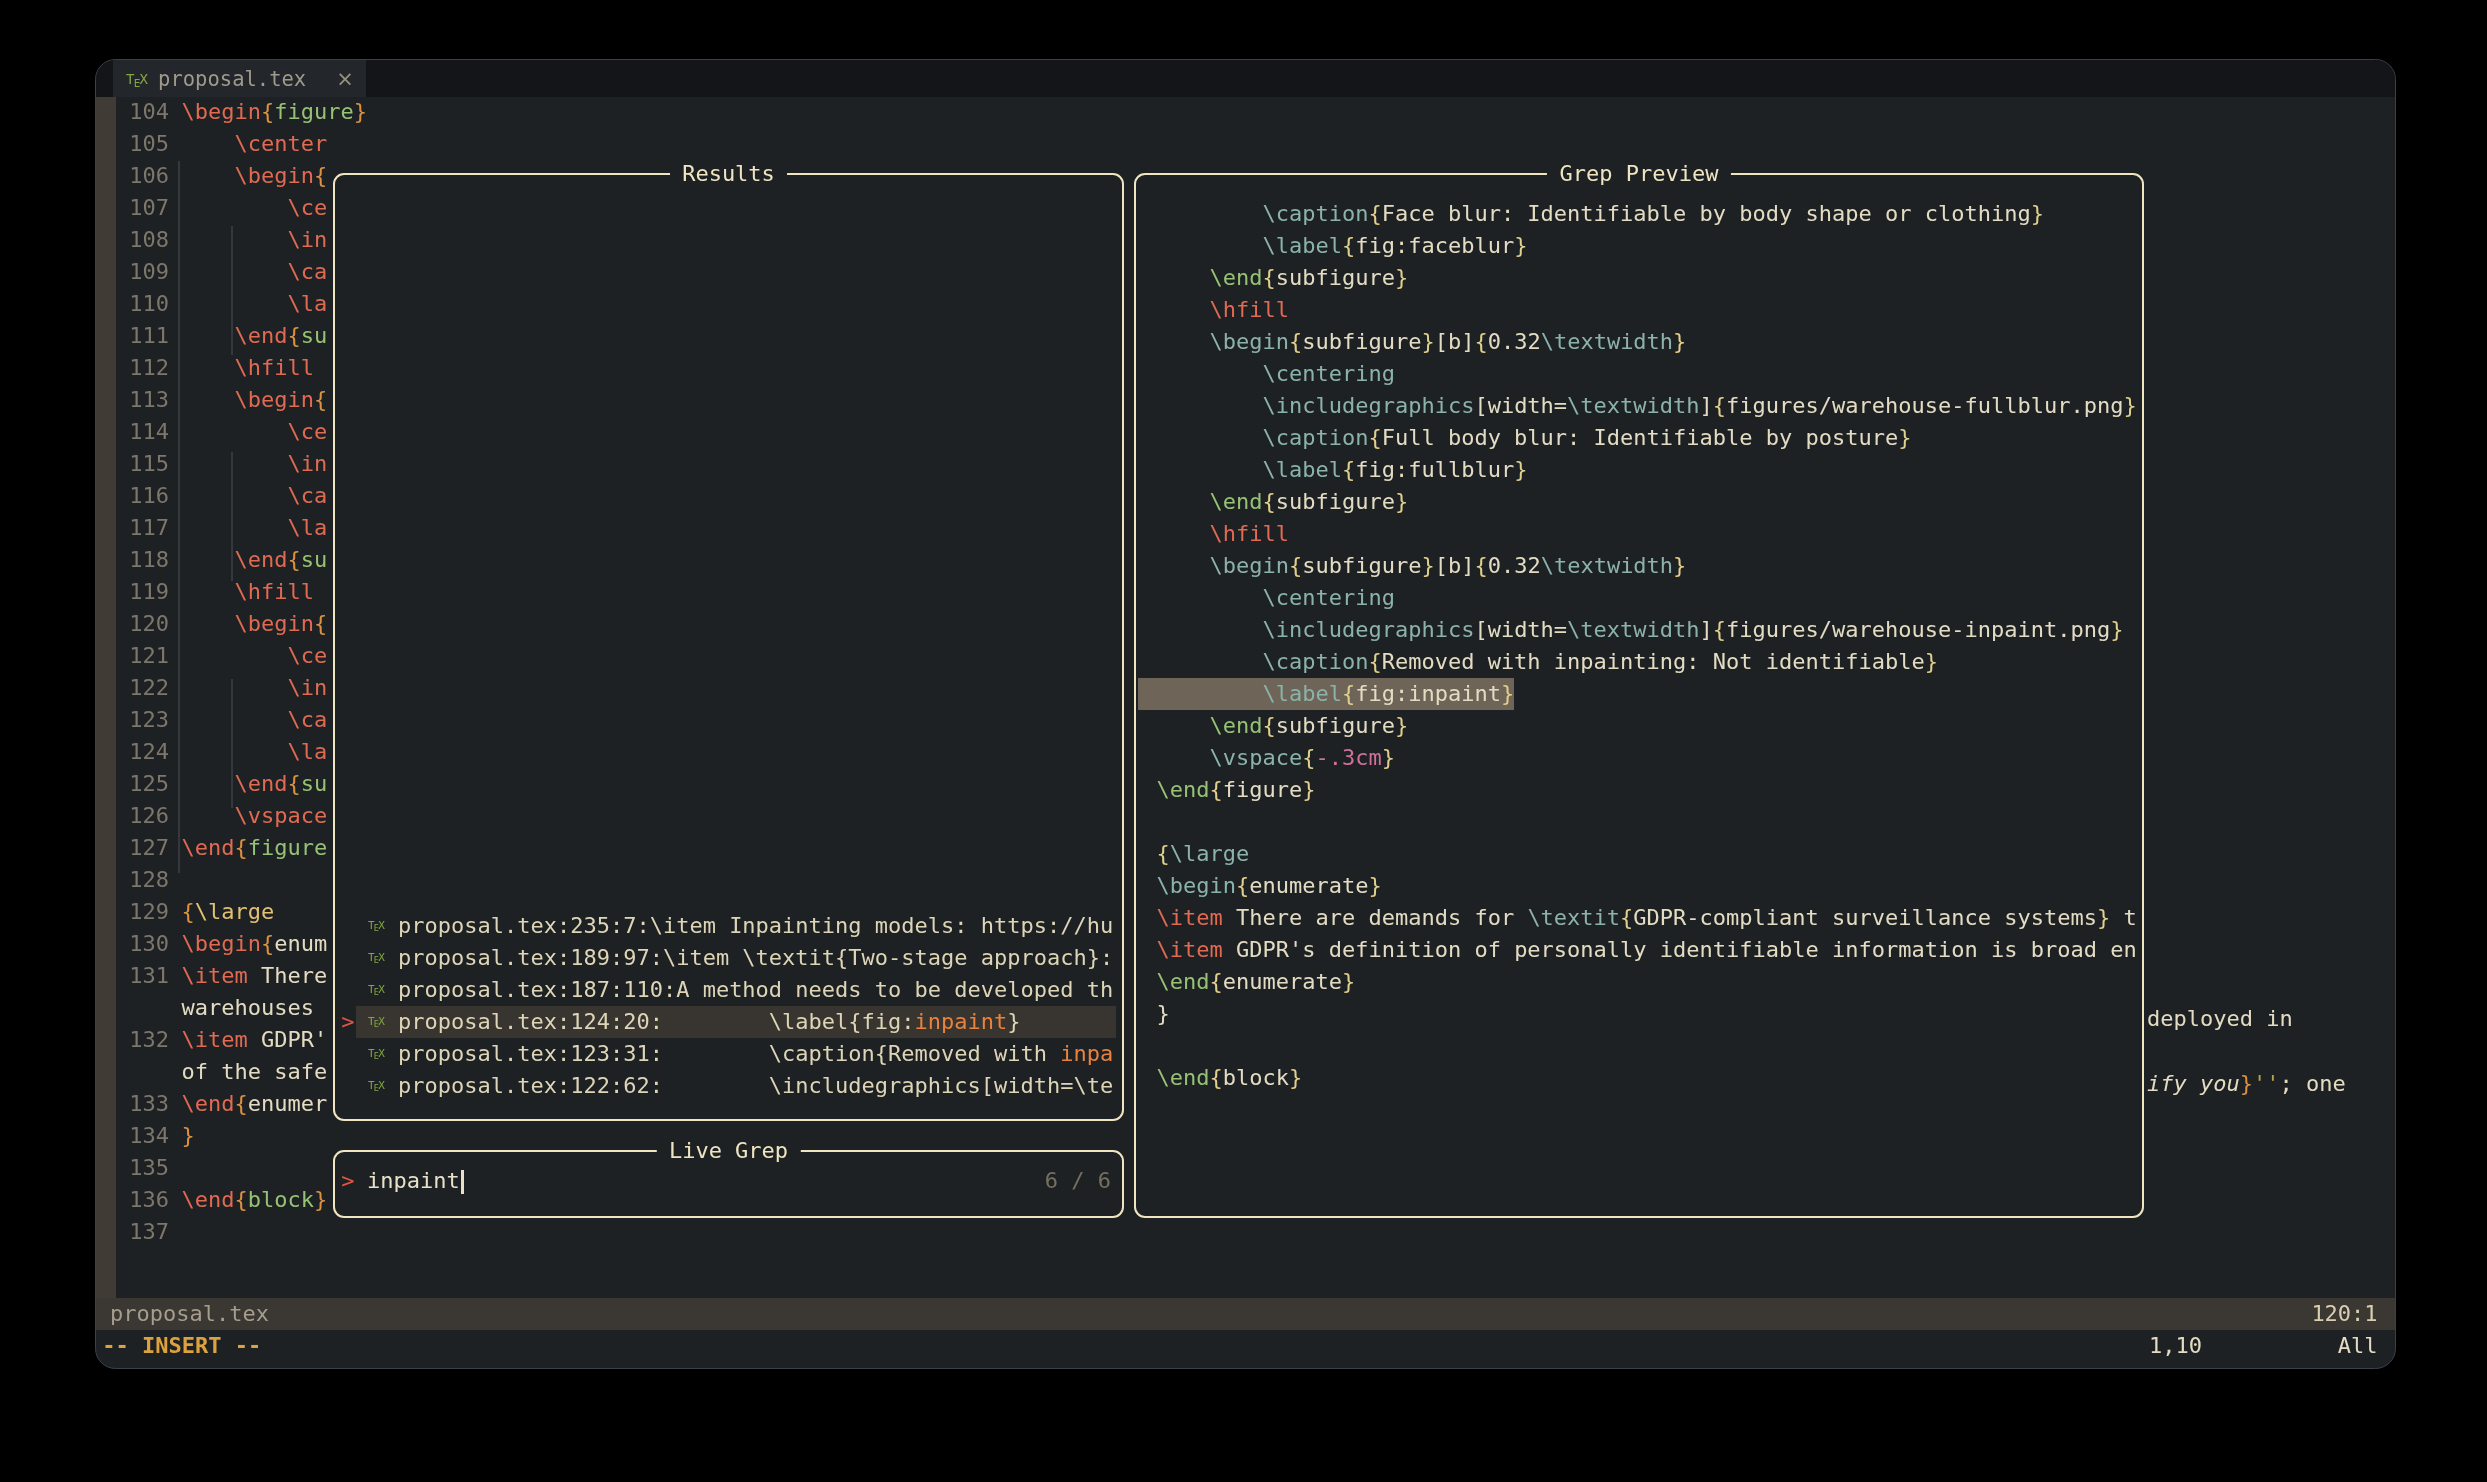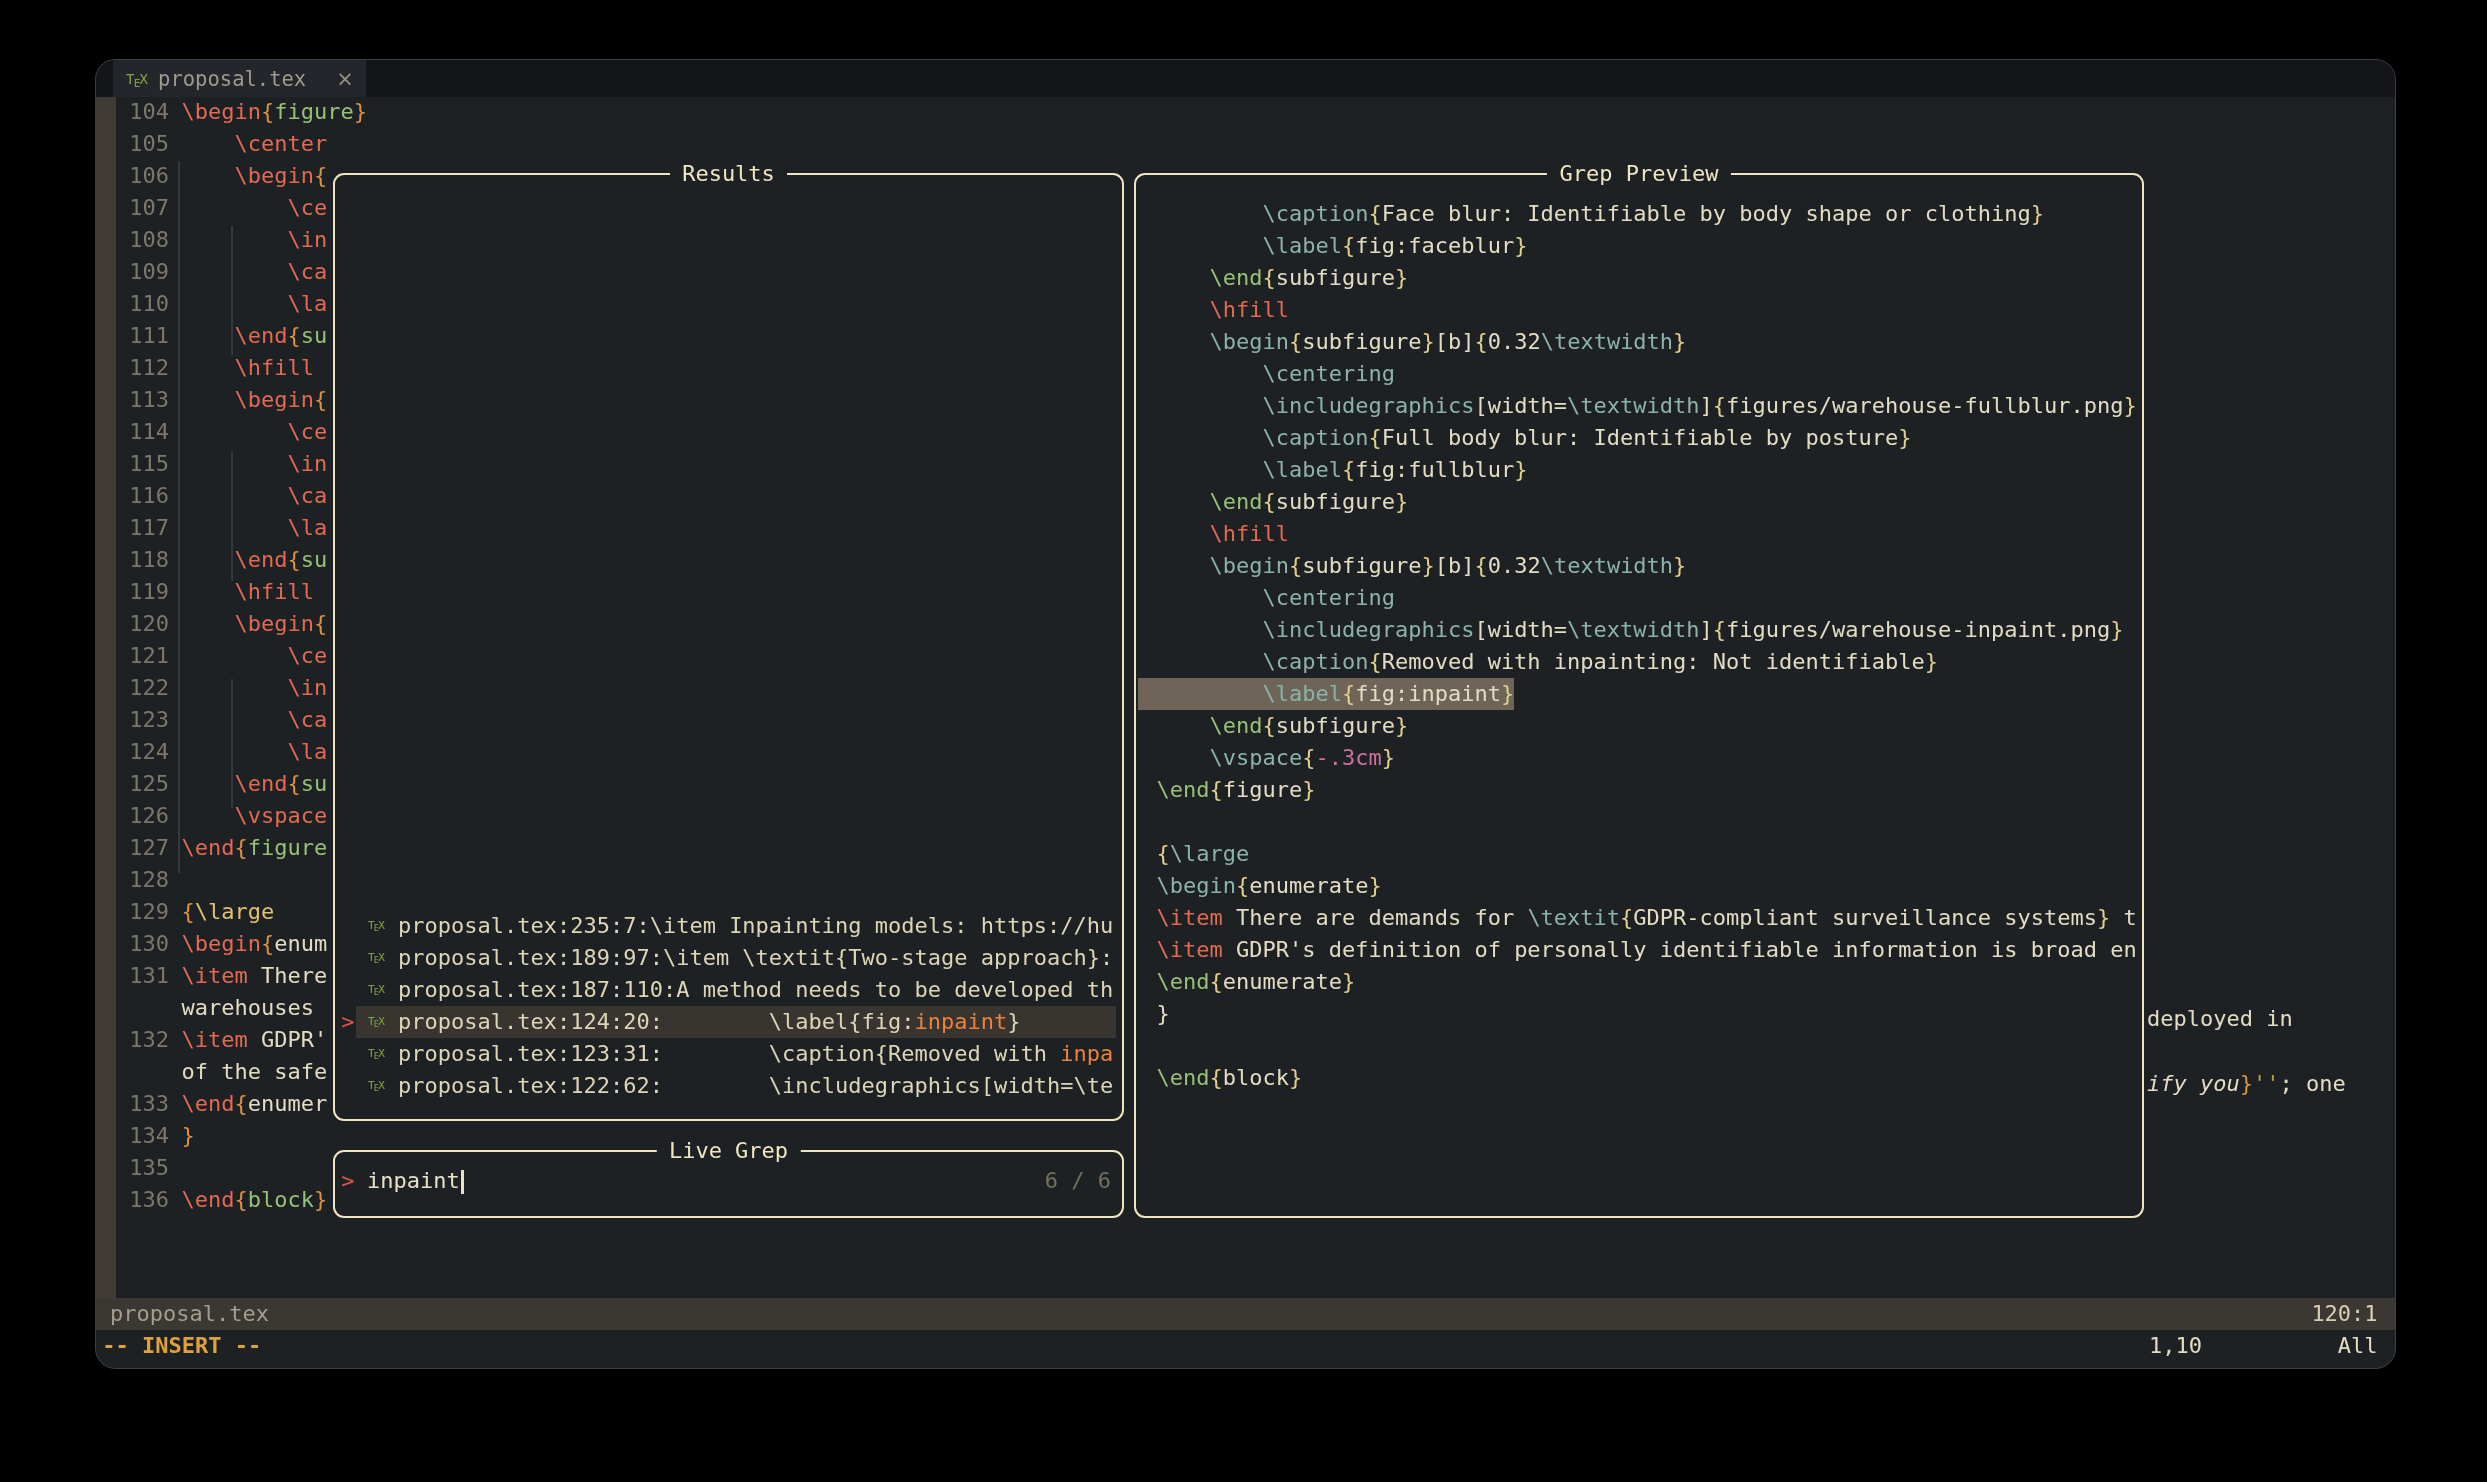--- a/index.html
+++ b/index.html
@@ -126,20 +126,21 @@
         <div class="row"><span class="num">129</span><span class="s-b">{</span><span class="s-y">\large</span></div>
         <div class="row"><span class="num">130</span><span class="s-c">\begin</span><span class="s-b">{</span><span class="s-t">enum</span></div>
         <div class="row"><span class="num">131</span><span class="s-c">\item</span><span class="s-t"> There</span></div>
         <div class="row"><span class="num"></span><span class="s-t">warehouses</span></div>
         <div class="row"><span class="num">132</span><span class="s-c">\item</span><span class="s-t"> GDPR'</span></div>
         <div class="row"><span class="num"></span><span class="s-t">of the safe</span></div>
         <div class="row"><span class="num">133</span><span class="s-c">\end</span><span class="s-b">{</span><span class="s-t">enumer</span></div>
         <div class="row"><span class="num">134</span><span class="s-b">}</span></div>
         <div class="row"><span class="num">135</span></div>
         <div class="row"><span class="num">136</span><span class="s-c">\end</span><span class="s-b">{</span><span class="s-g">block</span><span class="s-b">}</span></div>
+        <div class="row"><span class="num">137</span></div>
       </div>
 
     <div class="guide" style="left:82px;top:101px;height:712px;"></div>
     <div class="guide" style="left:135px;top:166px;height:129px;"></div>
     <div class="guide" style="left:135px;top:392px;height:129px;"></div>
     <div class="guide" style="left:135px;top:619px;height:129px;"></div>
 
     <div id="frags">
         <div class="frag" style="top: 943px;"><span class="s-t">deployed in</span></div>
         <div class="frag" style="top: 1008px;"><span class="s-i">ify you</span><span class="s-b">}</span><span class="s-q">''</span><span class="s-t">; one</span></div>

